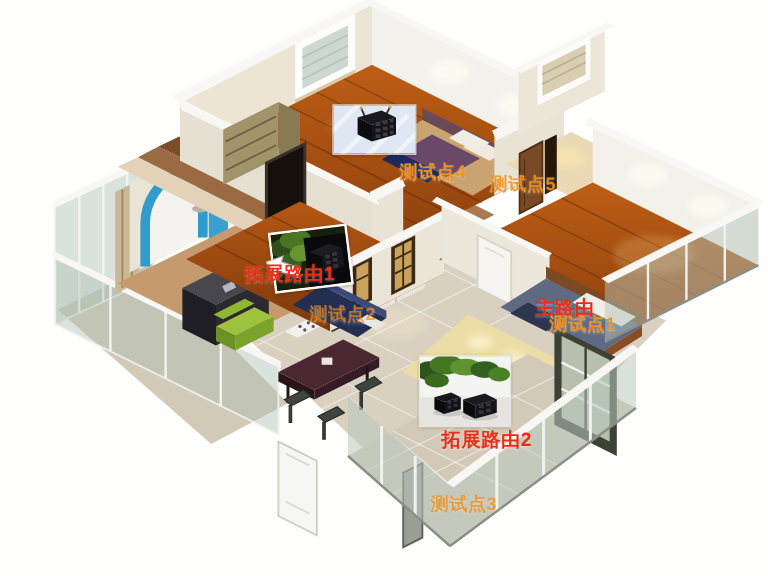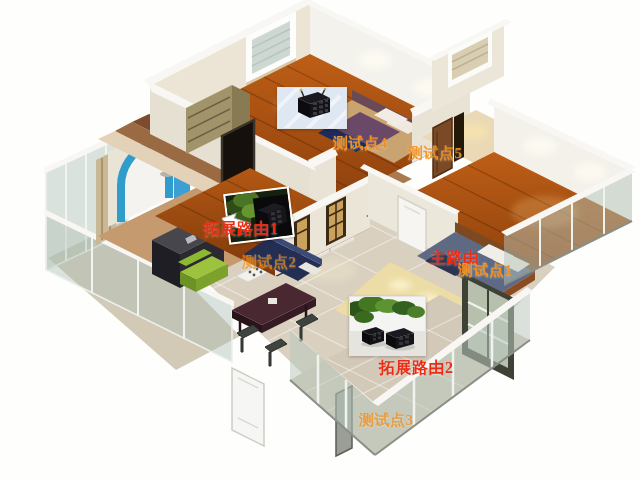--- a/index.html
+++ b/index.html
@@ -1,23 +1,23 @@
 <!DOCTYPE html>
 <html><head>
 <meta charset="utf-8">
 <style>
   html,body{margin:0;padding:0;background:#ffffff;}
   #stage{position:relative;width:640px;height:480px;background:#fefefdf5;overflow:hidden;
-         font-family:Liberation Serif, serif;}
+         font-family:Liberation Sans, sans-serif;}
   #plan{position:absolute;left:0;top:0;}
   .lbl{position:absolute;font-weight:bold;font-size:15px;line-height:1;white-space:nowrap;
        letter-spacing:.5px;text-shadow:0 1px 2px rgba(255,255,255,.35);}
   .lbl.red{color:#ee2c16;font-size:16px;}
   .lbl.orange{color:#f19120;}
-  .lbl.faded{opacity:.72;}
+  .lbl.faded{opacity:.72;margin-left:16px;}
   .photo{position:absolute;border:1px solid #e4e4e2;box-shadow:0 1px 3px rgba(0,0,0,.25);}
   .photo svg{display:block;}
   #photo2{border:2px solid #ffffff;transform:rotate(-7deg);}
   #arrow2{position:absolute;left:221px;top:212px;width:30px;height:22px;transform:rotate(18deg);}
 </style>
 </head>
 <body>
 
 <div id="stage">
 
@@ -447,18 +447,18 @@
       <rect x="49" y="45" width="4" height="3"></rect>
           <rect x="55" y="43.5" width="4" height="3"></rect>
         </g>
   </svg>
 </div>
 
 <div class="lbl orange" style="left:333px;top:136px;">测试点4</div>
 <div class="lbl orange" style="left:408px;top:146px;opacity:.92;">测试点5</div>
 <div class="lbl red" style="left:204px;top:221px;">拓展路由1</div>
 <div class="lbl orange faded" style="left:242px;top:255px;">测试点2</div>
-<div class="lbl red" style="left:430px;top:250px;text-align:center;">主路由</div>
+<div class="lbl red" style="left:446px;top:250px;text-align:center;">主路由</div>
 <div class="lbl orange" style="left:458px;top:263px;">测试点1</div>
-<div class="lbl red" style="left:379px;top:360px;">拓展路由2</div>
+<div class="lbl red" style="left:368px;top:360px;">拓展路由2</div>
 <div class="lbl orange" style="left:359px;top:377px;opacity:.8;margin-top:36px;">测试点3</div>
 
 </div>
 
 </body></html>

